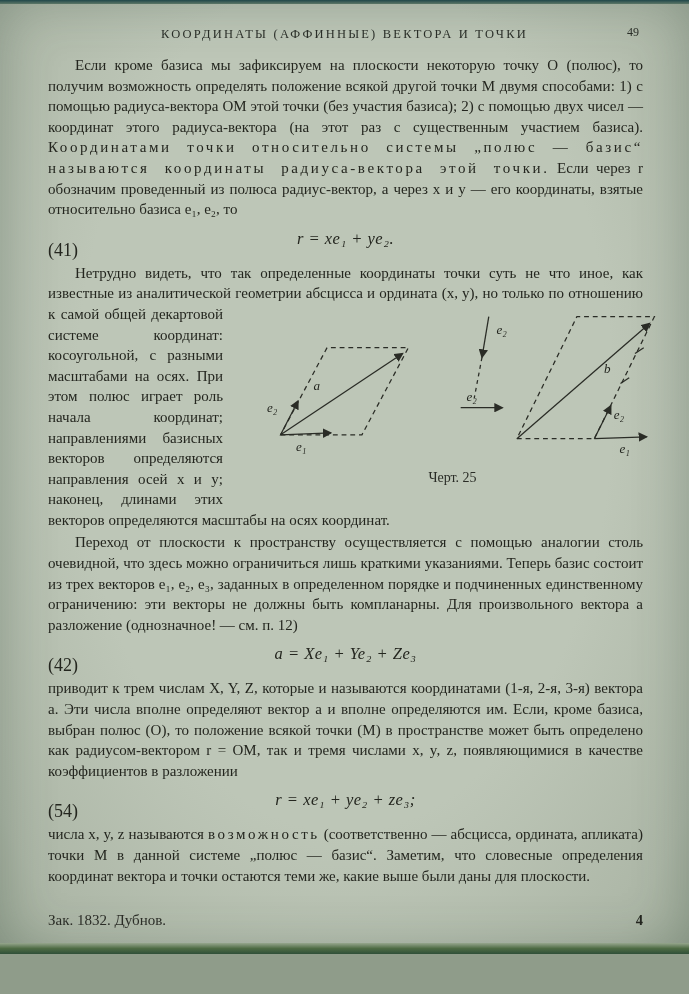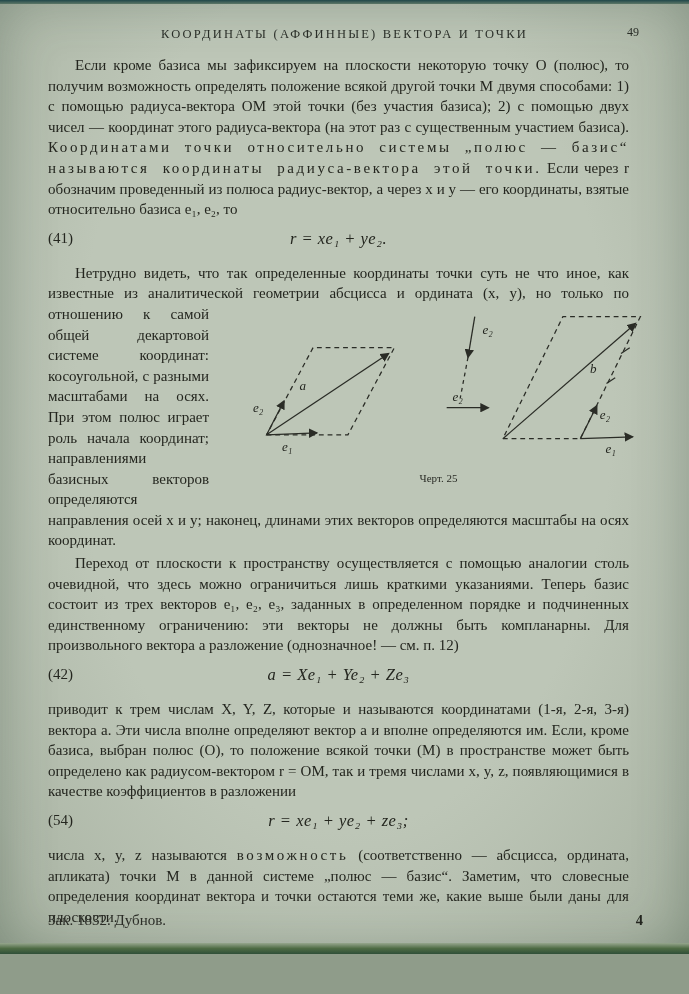--- a/index.html
+++ b/index.html
@@ -15,34 +15,34 @@
   .page::before { content:""; position:absolute; top:0; left:0; right:0; height:4px;
     background:linear-gradient(#20474a,#5d7767); z-index:5; }
   .page::after { content:""; position:absolute; bottom:0; left:0; right:0; height:11px;
     background:linear-gradient(#96a68d,#4e6b44,#2f4f38); z-index:5; }
 
   .running-head { position:relative; padding-top:27px; text-align:center;
     font-size:12.5px; letter-spacing:2.2px; color:#2a2e28; }
   .running-head .pagenum { position:absolute; right:50px; top:25px;
     font-size:12px; letter-spacing:0; }
 
-  .content { padding:13px 60px 0 48px; }
+  .content { padding:13px 46px 0 48px; }
 
   .para { font-size:15px; line-height:20.6px; text-align:justify; color:#24261f; }
   .para.indent { text-indent:27px; }
   .para + .para { margin-top:2px; }
   .spaced { letter-spacing:2.6px; word-spacing:5px; }
 
   .equation { position:relative; text-align:center; margin:9px 0 10px; height:24px; }
-  .eq-num { position:absolute; left:0; top:1px; font-size:15px; font-style:normal; }
+  .eq-num { position:absolute; left:0; top:11px; font-size:18px; font-style:normal; }
   .eq-formula { font-style:italic; font-size:16.5px; letter-spacing:.5px; }
 
   .figure { float:right; width:407px; margin:3px 0 4px 13px; }
   .fig-caption { display:block; margin:2px 0 14px 128px; width:150px; text-align:center;
-    font-size:11px; color:#2a2c26; }
+    font-size:14px; color:#2a2c26; }
 
   .footer { position:absolute; left:48px; right:46px; bottom:25px;
     display:flex; justify-content:space-between; align-items:flex-end; z-index:6; }
   .footer-left { font-size:15px; color:#2b2d27; }
   .footer-page { font-size:14.5px; font-weight:bold; color:#23251f; }
 </style>
 </head>
 <body>
 
 <div class="page">

